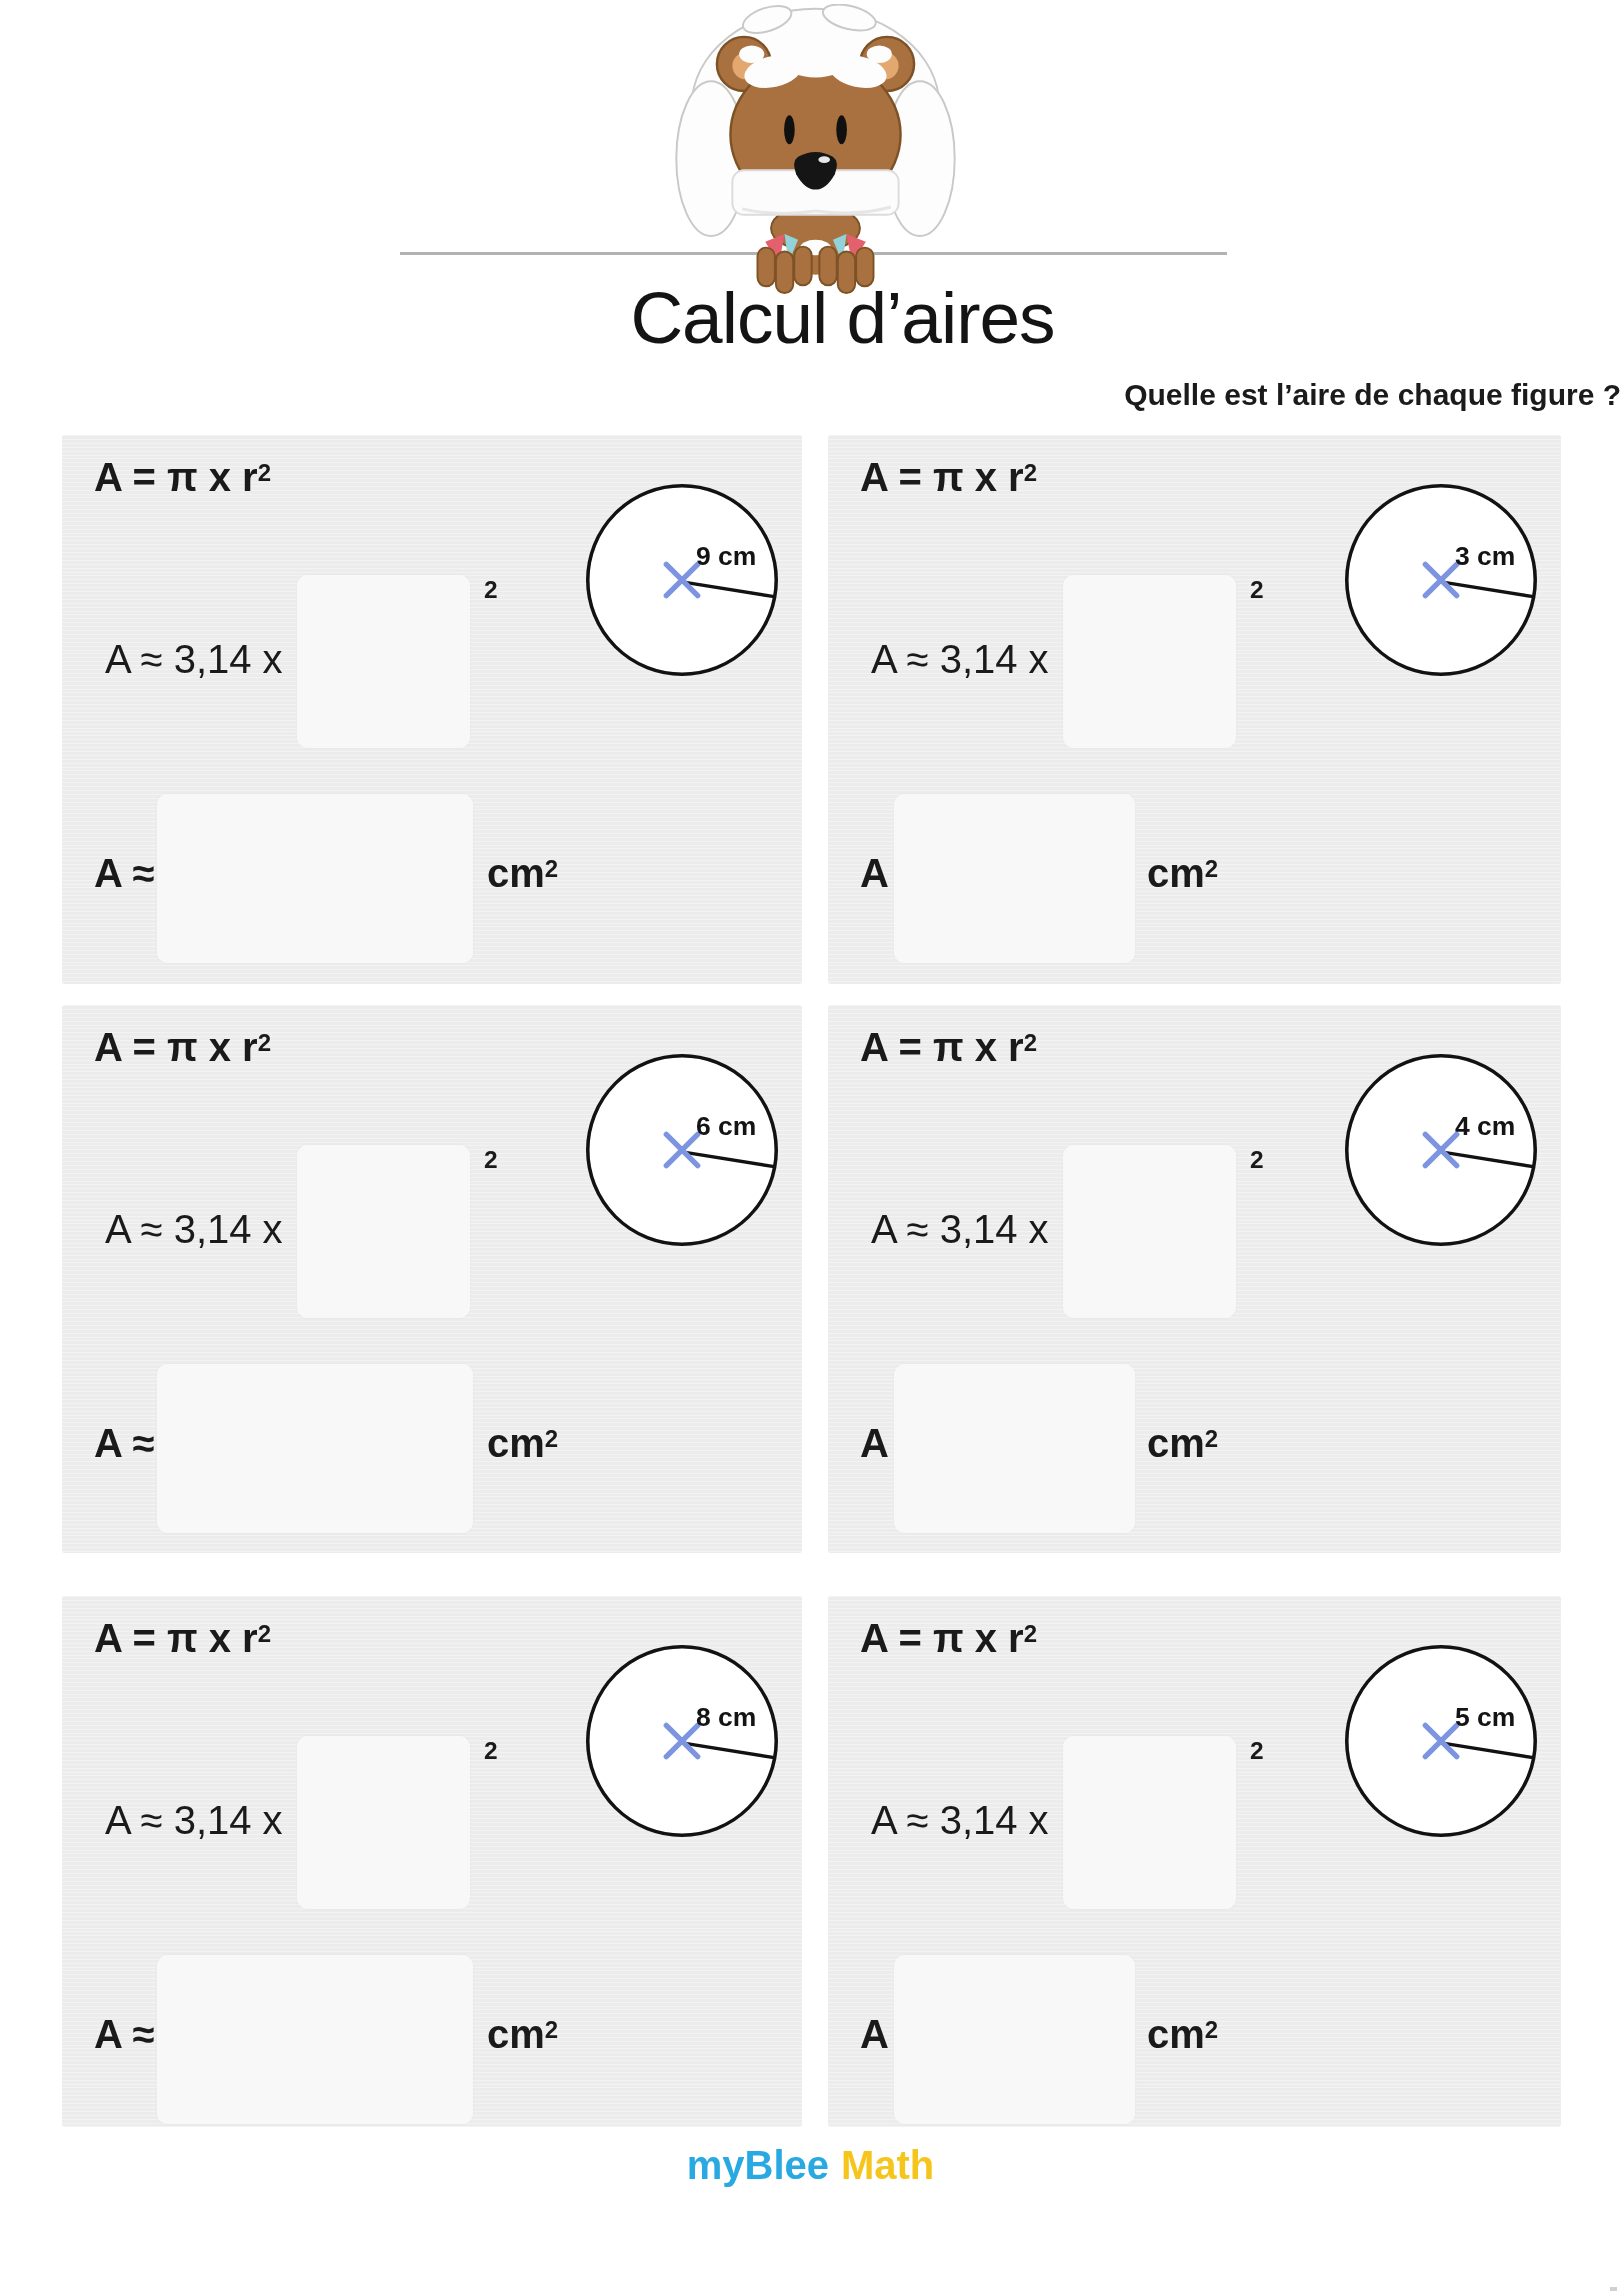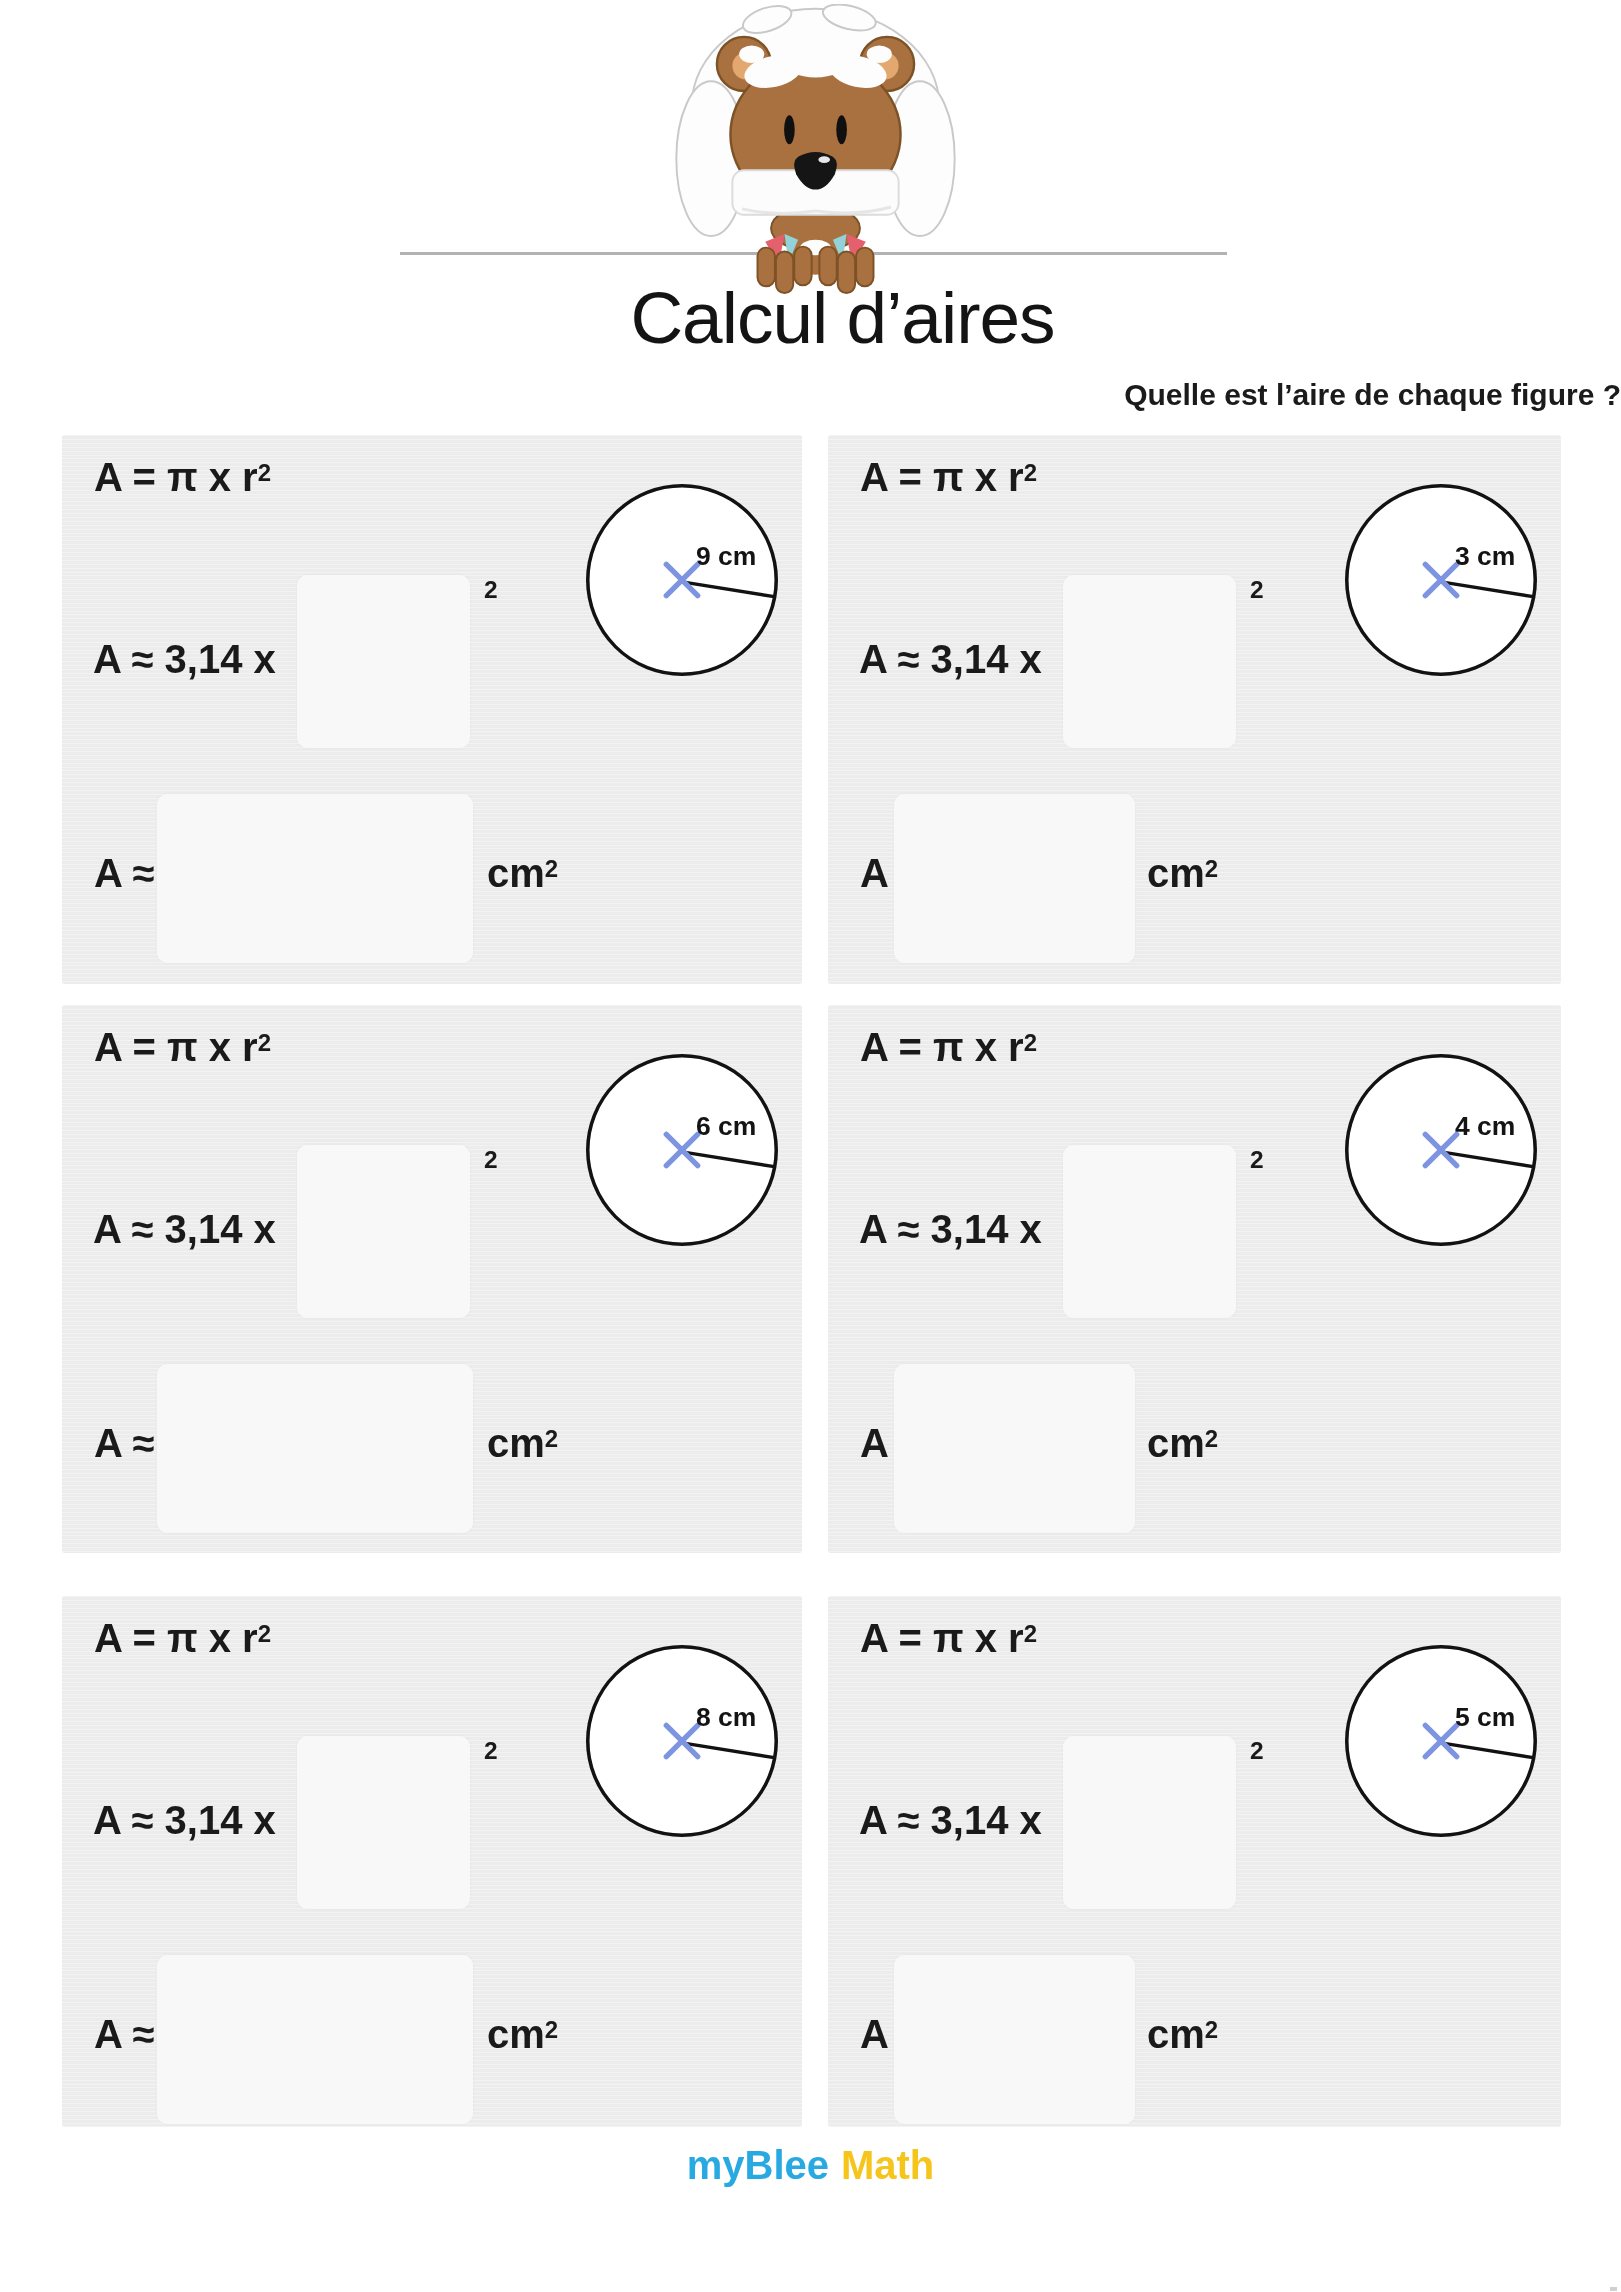--- a/index.html
+++ b/index.html
@@ -20,21 +20,21 @@
     position:absolute;border-radius:2.9px;background-color:#ececec;
     background-image:repeating-linear-gradient(180deg, rgba(255,255,255,.38) 0px, rgba(255,255,255,.38) 1px, rgba(0,0,0,0) 1px, rgba(0,0,0,0) 3.9px);
     text-align:center;
   }
   .formula{position:absolute;left:32px;top:19.6px;font-size:40px;font-weight:700;white-space:nowrap;}
   .sup{font-size:.6em;position:relative;top:-.4em;font-weight:700;}
   .fig{position:absolute;top:39px;width:212px;height:212px;}
   .col-left  .fig{left:514px;}
   .col-right .fig{left:507px;}
   .rlabel{font:700 27px "Liberation Sans","DejaVu Sans",sans-serif;fill:#141414;}
-  .approx-label{position:absolute;left:31px;top:202px;font-size:40px;font-weight:700;white-space:nowrap;}
+  .approx-label{position:absolute;left:43px;top:202px;font-size:40px;font-weight:400;white-space:nowrap;}
   .input-box{position:absolute;background:#f8f8f8;border-radius:10.8px;box-shadow:0 0 3.9px rgba(0,0,0,0.03);}
   .small-box{left:235px;top:140px;width:173px;height:173px;}
   .sup2{position:absolute;left:422px;top:141px;font-size:24.5px;font-weight:700;}
   .result-label{position:absolute;left:32px;top:416px;font-size:40px;font-weight:700;}
   .big-box{top:359px;height:169px;}
   .col-left  .big-box{left:95px;width:316px;}
   .col-right .big-box{left:66px;width:241px;}
   .unit{position:absolute;top:416px;font-size:40px;font-weight:700;white-space:nowrap;}
   .col-left  .unit{left:425px;}
   .col-right .unit{left:319px;}

